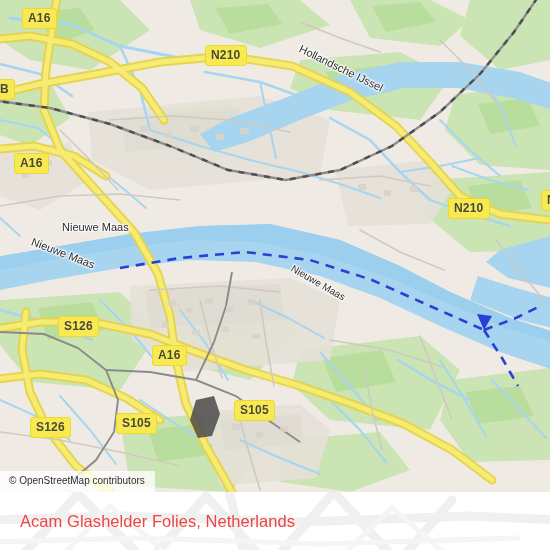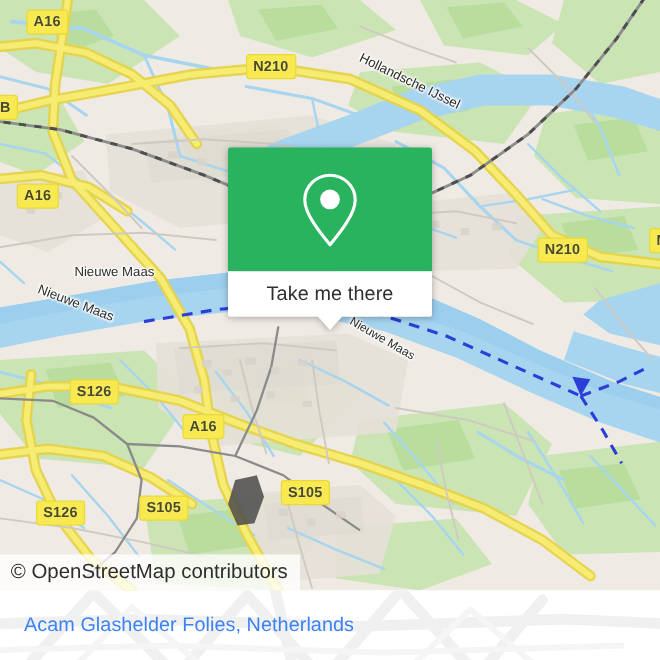--- a/index.html
+++ b/index.html
@@ -61,21 +61,21 @@
   }
   .map-label.sm { font-size: 10px; }
 
   
   #attribution {
     position: absolute;
     left: 0;
     bottom: 0;
     background: rgba(255,255,255,0.78);
     color: #2e2e2e;
-    font-size: 17px;
+    font-size: 10px;
     padding: 4px 10px 5px 9px;
     line-height: 1.25;
     white-space: nowrap;
   }
 
   
   #callout {
     position: absolute;
     left: 190px;
     top: 123px;
@@ -126,21 +126,21 @@
   #footer-bg { position: absolute; left: 0; top: -6px; }
   #footer-inner {
     position: relative;
     width: 100%; height: 100%;
     display: flex;
     align-items: center;
     justify-content: space-between;
     padding: 0 18px 0 20px;
   }
   #footer-title {
-    color: #3b82f6;
+    color: #ef4444;
     font-size: 16.5px;
     white-space: nowrap;
     letter-spacing: 0.05px;
   }
   #brand { display: flex; align-items: center; gap: 2px; }
   #brand-word {
     color: #1f1f1f;
     font-size: 31px;
     font-weight: bold;
     letter-spacing: -0.9px;
@@ -368,32 +368,20 @@
     <div class="shield" style="left:152px; top:345px;">A16</div>
     <div class="shield" style="left:234px; top:400px;">S105</div>
     <div class="shield" style="left:116px; top:413px;">S105</div>
     <div class="shield" style="left:30px;  top:417px;">S126</div>
 
     <div class="map-label" style="left:300px; top:42px; transform:rotate(26deg); transform-origin:left center;">Hollandsche IJssel</div>
     <div class="map-label" style="left:62px; top:221px;">Nieuwe Maas</div>
     <div class="map-label" style="left:32px; top:235px; transform:rotate(21deg); transform-origin:left center;">Nieuwe Maas</div>
     <div class="map-label sm" style="left:292px; top:262px; transform:rotate(30deg); transform-origin:left center;">Nieuwe Maas</div>
 
-    <div id="callout">
-      <div id="callout-top">
-        <svg width="52" height="66" viewBox="0 0 52 66">
-          <path d="M26 4 C14.5 4 5 13.2 5 24.6 C5 37 19.5 54 26 62 C32.5 54 47 37 47 24.6 C47 13.2 37.5 4 26 4 Z" fill="none" stroke="#ffffff" stroke-width="2.6" stroke-linejoin="round"></path>
-          <circle cx="26" cy="24.2" r="8.2" fill="#ffffff"></circle>
-        </svg>
-      </div>
-      <div id="callout-bottom">
-        <span id="callout-label">Take me there</span>
-        <div id="callout-tail"></div>
-      </div>
-    </div>
 
     <div id="attribution">© OpenStreetMap contributors</div>
   </div>
 
   <div id="footer">
     <svg id="footer-bg" width="550" height="70" viewBox="0 0 550 70">
       <g stroke="#f0f0f0" fill="none" stroke-width="9" stroke-linecap="round">
         <path d="M20,72 L78,8 L140,70"></path>
         <path d="M150,74 L206,10 L262,72"></path>
         <path d="M278,70 L334,6 L392,70"></path>

